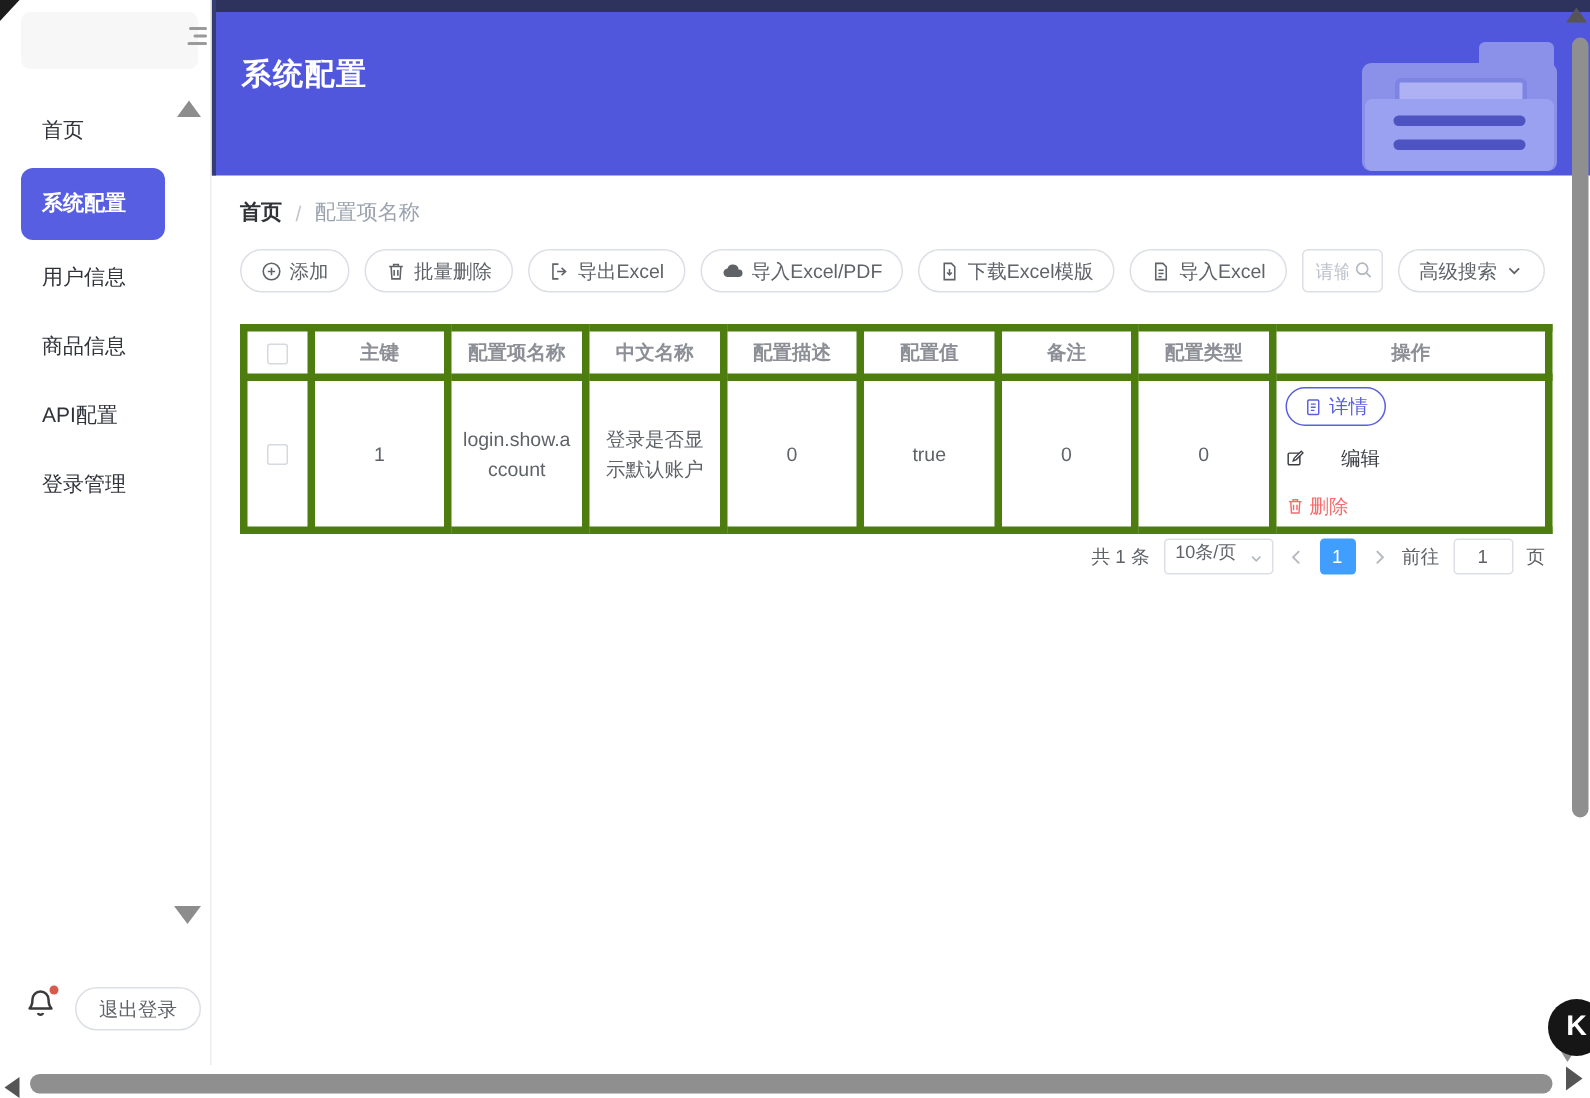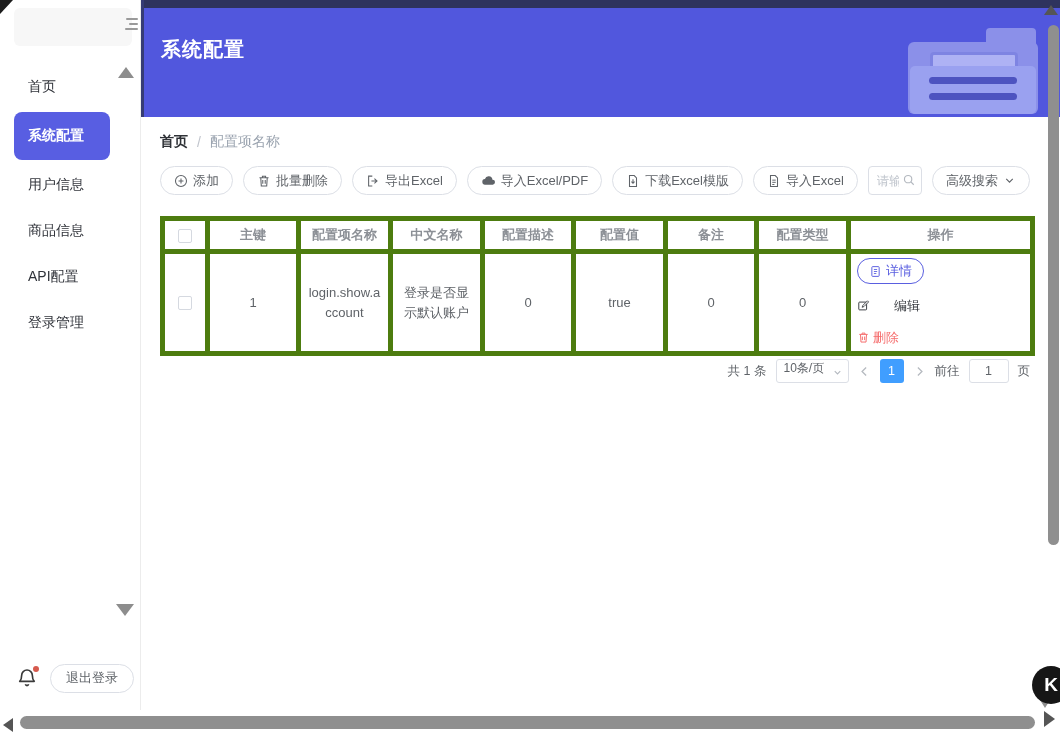--- a/index.html
+++ b/index.html
@@ -14,21 +14,21 @@
   .collapse-ic { position:absolute; left:124px; top:18px; width:14px; }
   .collapse-ic i { display:block; height:2px; background:#9a9a9a; margin-bottom:3px; border-radius:1px; }
   .collapse-ic i:nth-child(1){ width:12px; margin-left:2px; }
   .collapse-ic i:nth-child(2){ width:9px; margin-left:5px; }
   .collapse-ic i:nth-child(3){ width:13px; margin-left:1px; }
   .scroll-up { position:absolute; right:6px; top:67px; width:0; height:0; border-left:8px solid transparent; border-right:8px solid transparent; border-bottom:11px solid #8d8d8d; cursor:pointer; }
   .scroll-down { position:absolute; right:6px; top:604px; width:0; height:0; border-left:9px solid transparent; border-right:9px solid transparent; border-top:12px solid #8d8d8d; cursor:pointer; }
   .menu { position:absolute; left:0; top:64px; width:141px; }
   .menu-item { height:46px; display:flex; align-items:center; padding-left:28px; font-size:14px; color:#30333a; cursor:pointer; }
   .menu-item.active { width:96px; height:48px; margin-left:14px; padding-left:14px; background:#585ee2; border-radius:8px; color:#fff; font-weight:bold; margin-top:2px; margin-bottom:2px; }
-  .sidebar-foot { position:absolute; left:0; top:658px; width:141px; height:40px; display:flex; align-items:center; }
+  .sidebar-foot { position:absolute; left:0; top:658px; width:141px; height:40px; display:flex; align-items:flex-start; }
   .bell-wrap { position:relative; margin-left:16px; width:22px; height:22px; color:#3a3a3a; }
   .bell-dot { position:absolute; right:-1px; top:-1px; width:6px; height:6px; background:#d65a4e; border-radius:50%; }
   .logout-btn { margin-left:12px; height:29px; padding:0 15px; border:1px solid #dcdfe6; border-radius:15px; background:#fff; color:#5f6368; font-size:13px; display:flex; align-items:center; cursor:pointer; font-family:inherit; }
 
   
   .main { position:absolute; left:141px; top:0; width:919px; height:732px; background:#fff; }
   .banner { position:relative; width:100%; height:117px; background:#5157dd; border-left:3px solid #353b74; overflow:hidden; }
   .banner-topstrip { position:absolute; left:0; top:0; width:100%; height:8px; background:#2e335e; }
   .banner-title { position:absolute; left:17px; top:36px; color:#fff; font-size:20px; font-weight:bold; letter-spacing:1px; }
   .banner-sub { position:absolute; left:17px; top:67px; color:#eceefc; font-size:13px; letter-spacing:.5px; }

